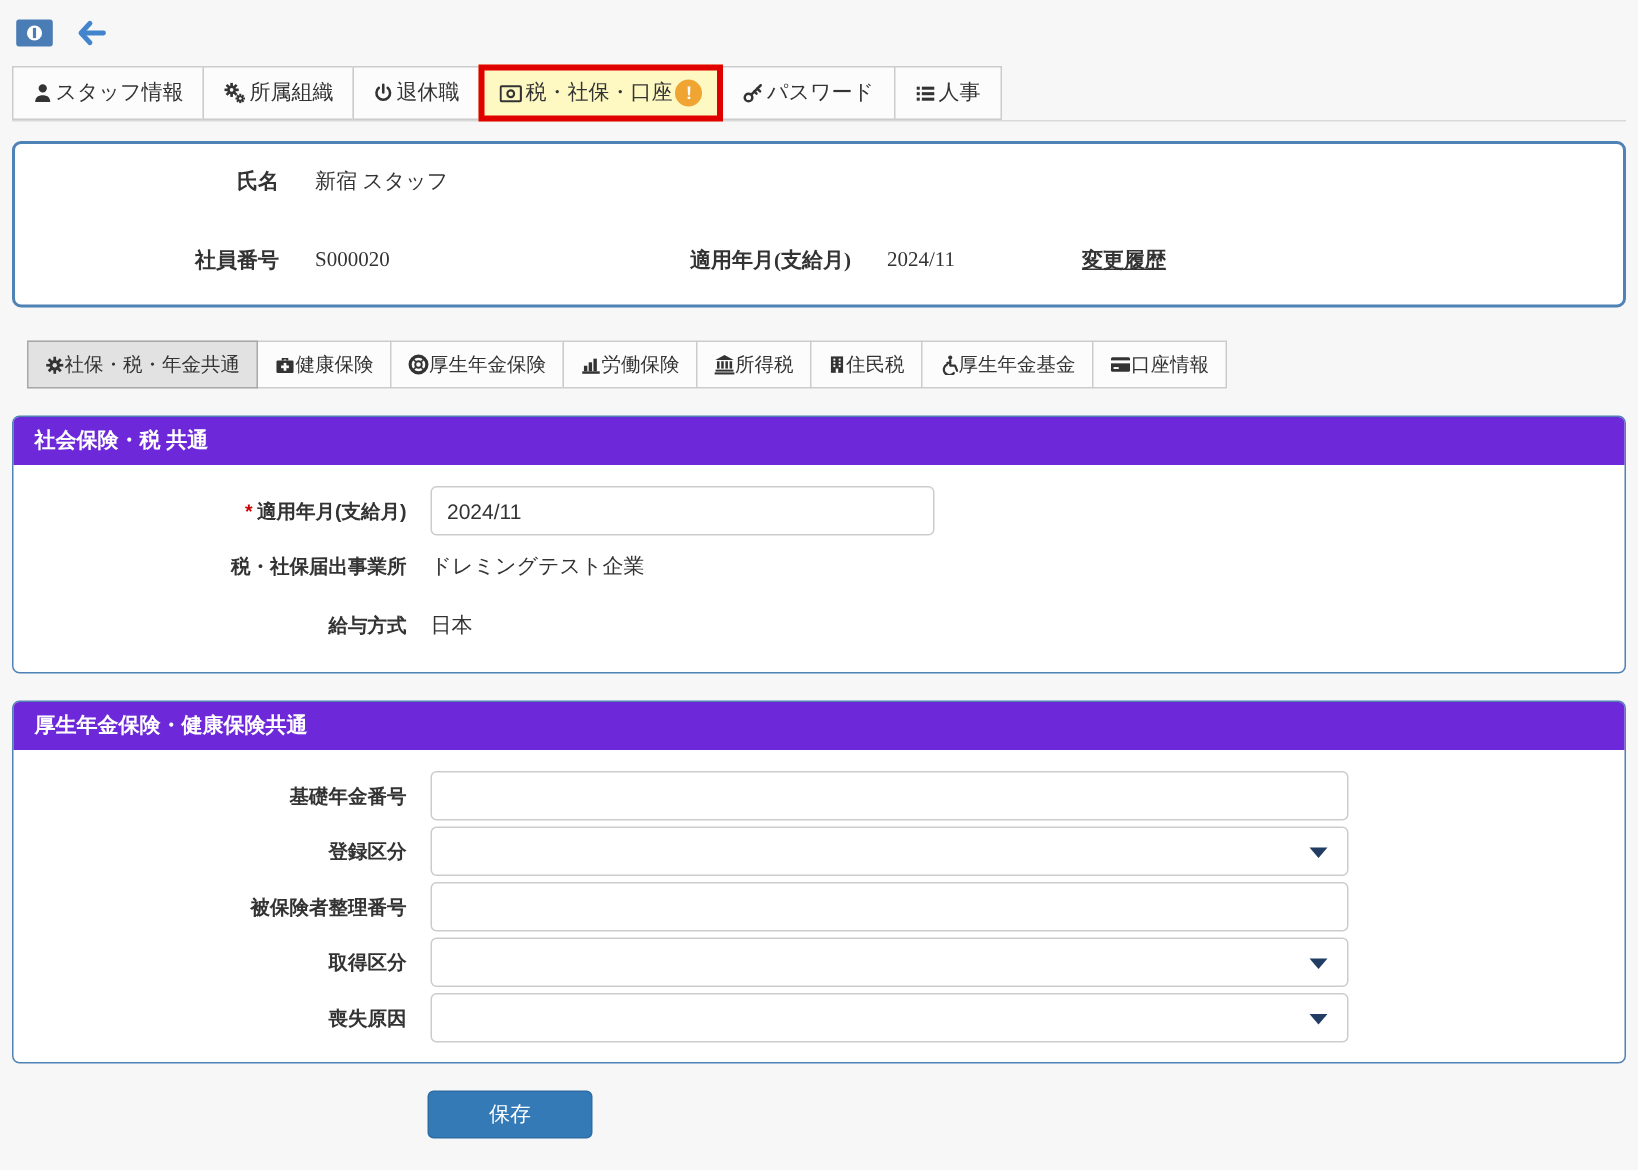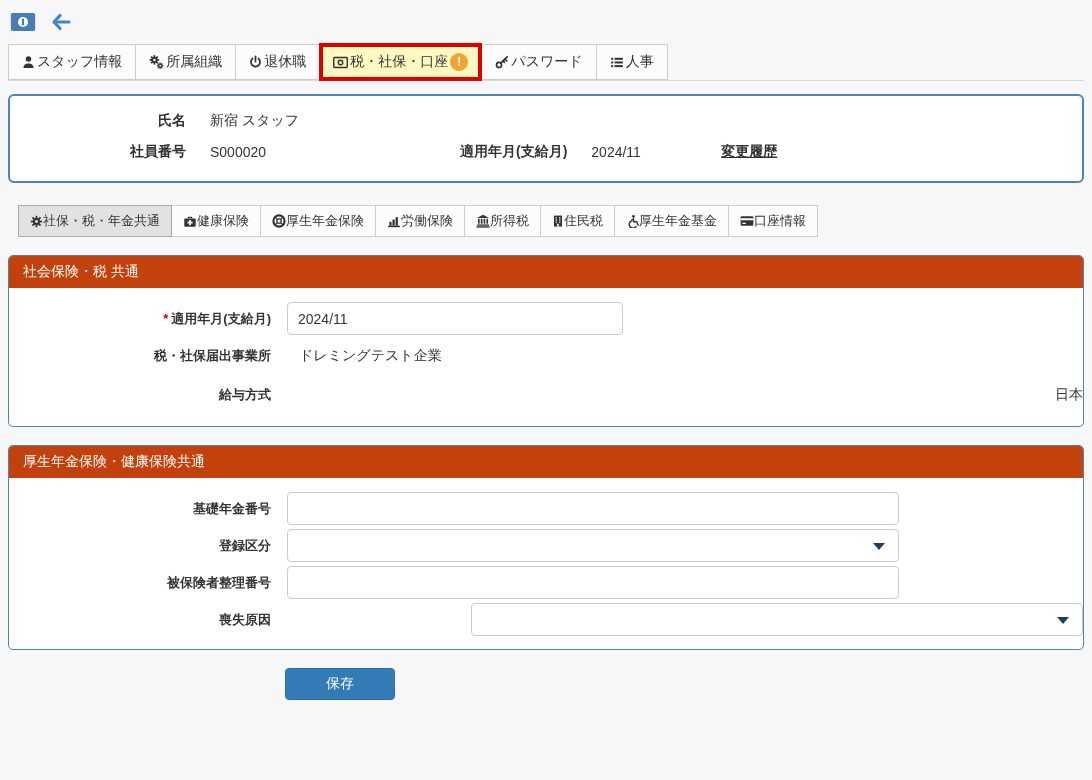--- a/index.html
+++ b/index.html
@@ -34,48 +34,48 @@
     width:18px; height:18px; border-radius:50%;
     background:#f0a431; color:#fff; font-weight:bold; font-size:12px;
   }
 
   
   .info-box {
     margin-top:13px; background:#fff;
     border:2px solid #4f82b5; border-radius:6px;
     padding:16px 16px 20px 16px;
   }
-  .info-row { display:flex; align-items:center; }
-  .info-row + .info-row { margin-top:13px; }
+  .info-row { display:flex; align-items:center;font-family:Liberation Serif, serif; }
+  .info-row + .info-row { margin-top:35px; }
   .info-label { width:160px; text-align:right; font-weight:bold; margin-right:24px; flex-shrink:0; }
   .info-value { color:#333; }
   .id-col { width:250px; }
   .period-label { font-weight:bold; margin-right:24px; }
   .period-col { width:130px; }
   .history-link { color:#333; font-weight:bold; text-decoration:underline; cursor:pointer; }
 
   
   .sub-tabs { display:flex; align-items:center; margin:22px 0 0 10px; }
   .sub-tab {
     display:flex; align-items:center; gap:0;
     background:#fcfcfc; border:1px solid #ccc;
     padding:6px 11px; font-size:13px; cursor:pointer; margin-right:-1px; white-space:nowrap;
   }
   .sub-tab.active { background:#e2e2e2; border-color:#a8a8a8; z-index:2; position:relative; }
 
   
   .panel { margin-top:18px; background:#fff; border:1px solid #4f82b5; border-radius:5px; }
   .panel-header {
-    background:#c2410c; color:#fff; font-weight:normal; font-size:14px;
+    background:#6d28d9; color:#fff; font-weight:bold; font-size:14px;
     padding:7px 14px; border-radius:4px 4px 0 0;
   }
   .panel-body { padding:14px 0 13px 0; }
   .form-row { display:flex; align-items:center; margin-bottom:4px; }
-  .form-row:last-child { margin-bottom:0;justify-content:space-between; }
-  .form-row.static { padding:8px 0 9px 0;gap:12px; }
+  .form-row:last-child { margin-bottom:0; }
+  .form-row.static { padding:8px 0 9px 0; }
   .form-label { width:278px; text-align:right; padding-right:16px; font-weight:bold; font-size:13px; flex-shrink:0; }
   .req { color:#cc0000; margin-right:3px; }
   .static-value { font-size:14px; }
   .text-input {
     width:612px; height:33px; border:1px solid #ccc; border-radius:4px;
     padding:5px 10px; font-size:14px; color:#333; background:#fff; outline:none;
     font-family:"Liberation Sans","DejaVu Sans",sans-serif;
   }
   .text-input.w-small { width:336px; }
   .select-box {
@@ -362,20 +362,26 @@
         <label class="form-label">登録区分</label>
         <div class="select-box">
           <span class="select-arrow"></span>
         </div>
       </div>
       <div class="form-row">
         <label class="form-label">被保険者整理番号</label>
         <input type="text" class="text-input" value="" style="">
       </div>
       <div class="form-row">
+        <label class="form-label">取得区分</label>
+        <div class="select-box">
+          <span class="select-arrow"></span>
+        </div>
+      </div>
+      <div class="form-row">
         <label class="form-label">喪失原因</label>
         <div class="select-box">
           <span class="select-arrow"></span>
         </div>
       </div>
     </div>
   </section>
 
   <button class="save-btn">保存</button>
 

